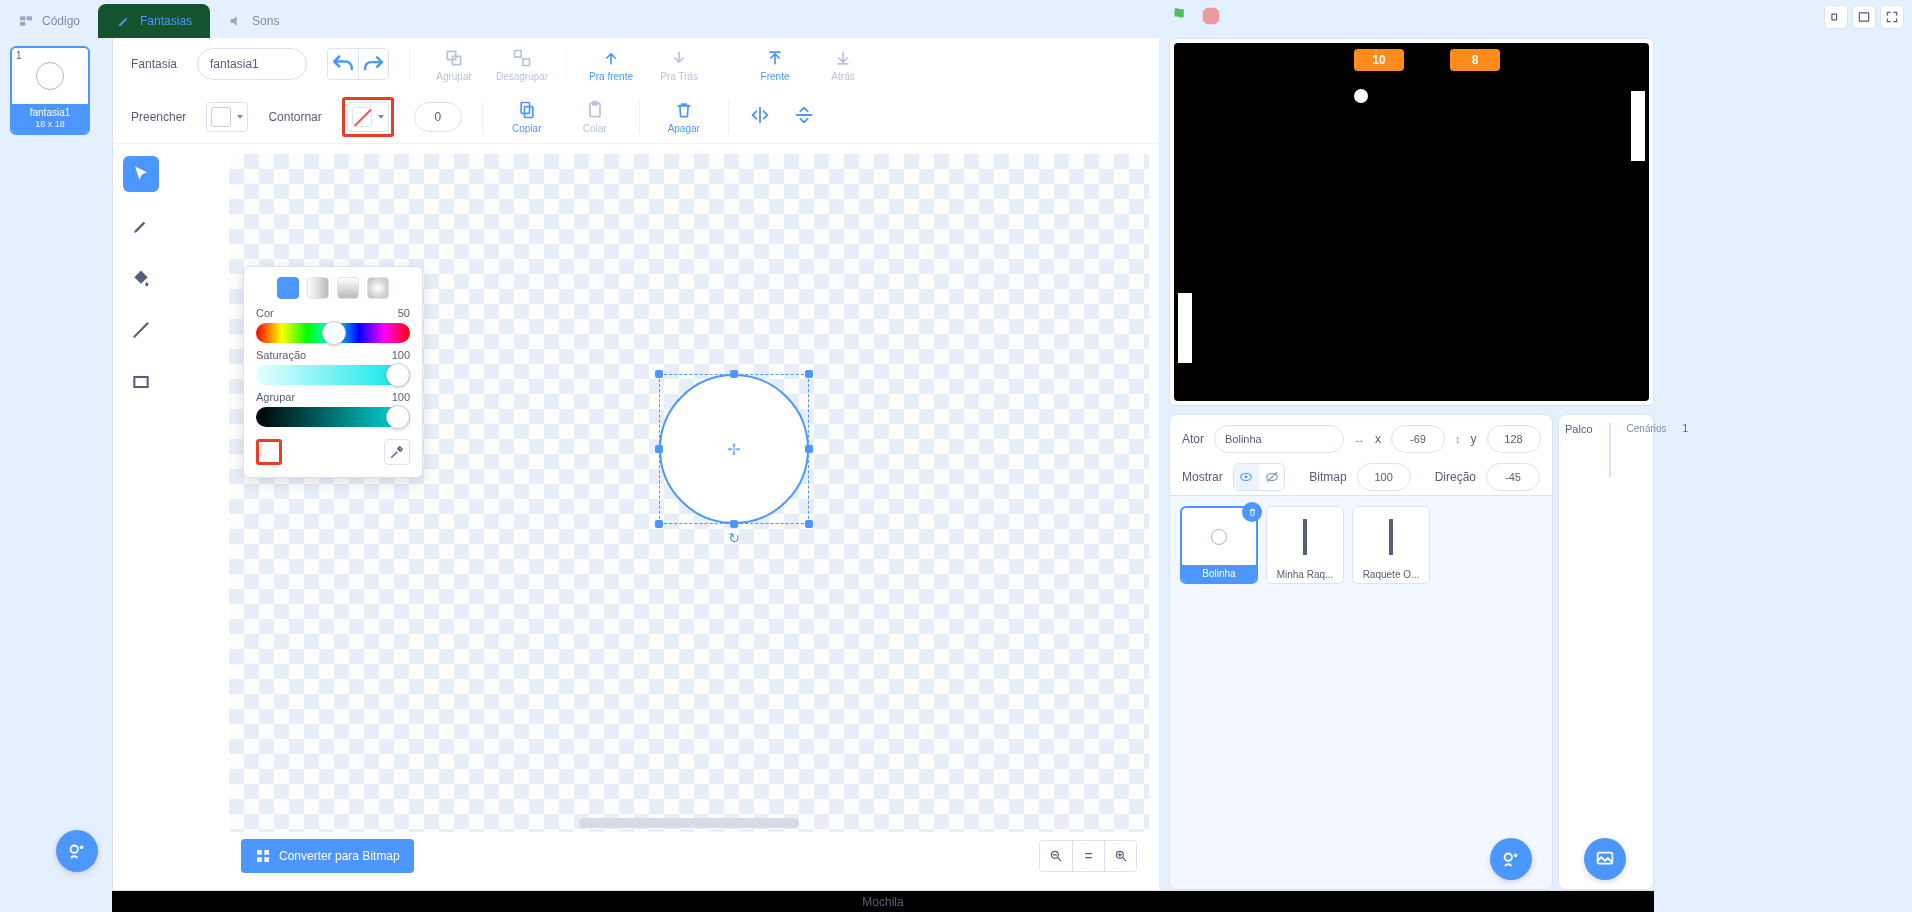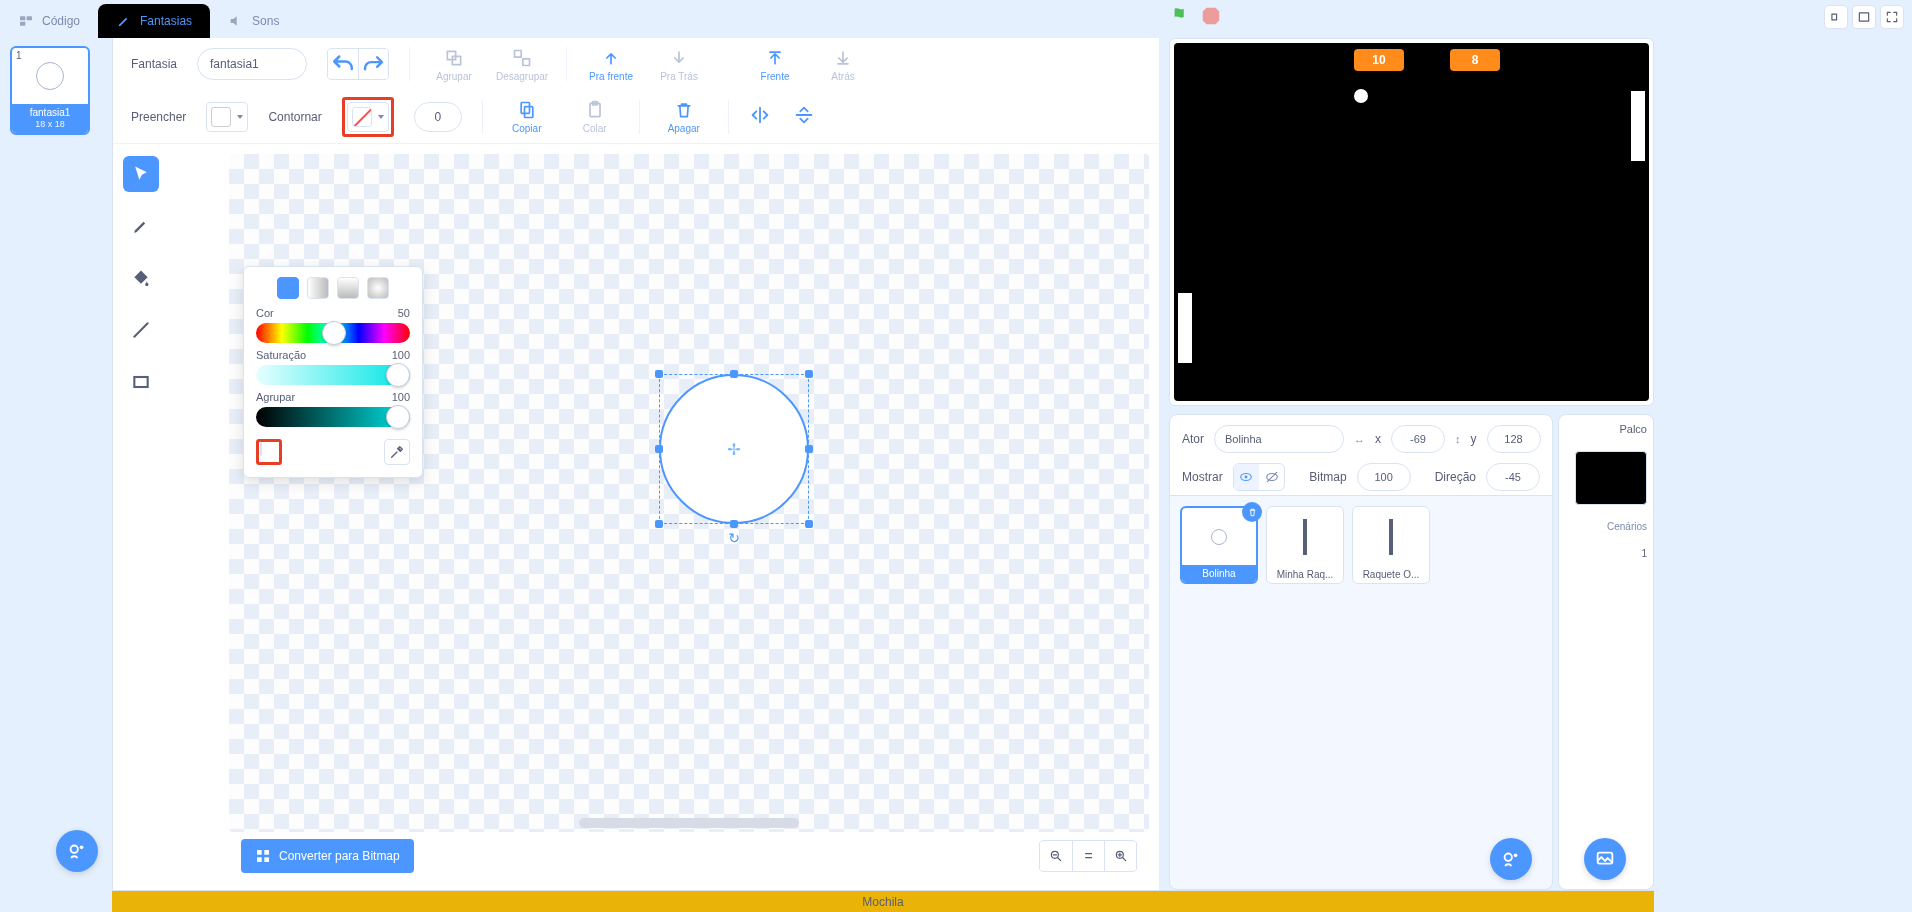--- a/index.html
+++ b/index.html
@@ -9,21 +9,21 @@
     --scratch-border:#d9e3f2;
     --scratch-bg:#e5f0ff;
     --scratch-orange:#ff8c1a;
   }
   *{box-sizing:border-box;font-family:"Helvetica Neue",Helvetica,Arial,sans-serif;}
   html,body{margin:0;padding:0;width:1912px;height:912px;overflow:hidden;background:var(--scratch-bg);color:var(--scratch-text);}
   
   .top-strip{position:absolute;left:0;top:0;height:38px;width:1159px;display:flex;align-items:flex-end;background:var(--scratch-bg);}
   .tabs{display:flex;align-items:flex-end;height:38px;padding-left:0;}
   .tab{display:flex;align-items:center;height:34px;padding:0 18px;font-size:12px;color:#7b8baf;border-radius:8px 8px 0 0;gap:8px;cursor:pointer;}
-  .tab.active{background:#000000;color:var(--scratch-blue);}
+  .tab.active{background:#14532d;color:var(--scratch-blue);}
   .tab .t-ico{width:16px;height:16px;display:flex;align-items:center;justify-content:center;}
   .t-ico svg{width:16px;height:16px;}
   .sc-left{position:absolute;left:1170px;top:5px;display:flex;gap:8px;align-items:center;}
   .sc-right{position:absolute;right:8px;top:5px;display:flex;gap:4px;}
   .sc-btn{width:24px;height:24px;border:1px solid var(--scratch-border);border-radius:4px;background:#fff;display:flex;align-items:center;justify-content:center;cursor:pointer;}
   .sc-btn svg{width:14px;height:14px;}
   .flag svg{fill:#4cbf56;}
   .stopb svg{fill:#ec9c9c;}
   .flag,.stopb{width:22px;height:22px;display:flex;align-items:center;justify-content:center;cursor:pointer;}
   
@@ -131,25 +131,25 @@
   .sprite-card{width:78px;height:78px;background:#fff;border:1px solid var(--scratch-border);border-radius:6px;display:flex;flex-direction:column;position:relative;cursor:pointer;}
   .sprite-card.sel{border:2px solid var(--scratch-blue);}
   .sprite-card .sbody{flex:1;display:flex;align-items:center;justify-content:center;}
   .sprite-card .scap{font-size:10px;text-align:center;padding:3px 2px;white-space:nowrap;overflow:hidden;text-overflow:ellipsis;color:var(--scratch-text);}
   .sprite-card.sel .scap{background:var(--scratch-blue);color:#fff;border-radius:0 0 4px 4px;}
   .sprite-card .del{position:absolute;right:-6px;top:-6px;width:20px;height:20px;border-radius:50%;background:var(--scratch-blue);color:#fff;display:flex;align-items:center;justify-content:center;font-size:11px;}
   .fab{position:absolute;width:42px;height:42px;border-radius:50%;background:var(--scratch-blue);color:#fff;display:flex;align-items:center;justify-content:center;box-shadow:0 2px 6px rgba(0,0,0,.15);cursor:pointer;}
   .fab-sprite{left:1490px;bottom:32px;}
   .fab-stage{left:1584px;bottom:32px;}
   
-  .stage-panel{position:absolute;left:1558px;top:414px;width:96px;bottom:22px;background:#fff;border:1px solid var(--scratch-border);border-radius:8px;padding:8px 6px;display:flex;flex-direction:column;align-items:flex-end;gap:16px;font-size:11px;}
+  .stage-panel{position:absolute;left:1558px;top:414px;width:96px;bottom:22px;background:#fff;border:1px solid var(--scratch-border);border-radius:8px;padding:8px 6px;display:flex;flex-direction:row;align-items:flex-start;gap:16px;font-size:11px;}
   .stage-panel .sp-title{font-size:11px;color:var(--scratch-text);}
   .stage-thumb{width:72px;height:54px;background:#000;border-radius:4px;border:1px solid var(--scratch-border);}
   
-  .backpack{position:absolute;left:112px;right:258px;bottom:0;height:22px;background:#eab308;border-top:1px solid var(--scratch-border);display:flex;align-items:center;justify-content:center;font-size:12px;color:var(--scratch-text);cursor:pointer;}
+  .backpack{position:absolute;left:112px;right:258px;bottom:0;height:22px;background:#000000;border-top:1px solid var(--scratch-border);display:flex;align-items:center;justify-content:center;font-size:12px;color:var(--scratch-text);cursor:pointer;}
   svg .st{stroke:currentColor;fill:none;stroke-width:2;stroke-linecap:round;stroke-linejoin:round;}
 </style>
 </head>
 <body>
 
 <div class="top-strip">
   <div class="tabs">
     <div class="tab">
       <span class="t-ico">
           <svg viewBox="0 0 24 24">

